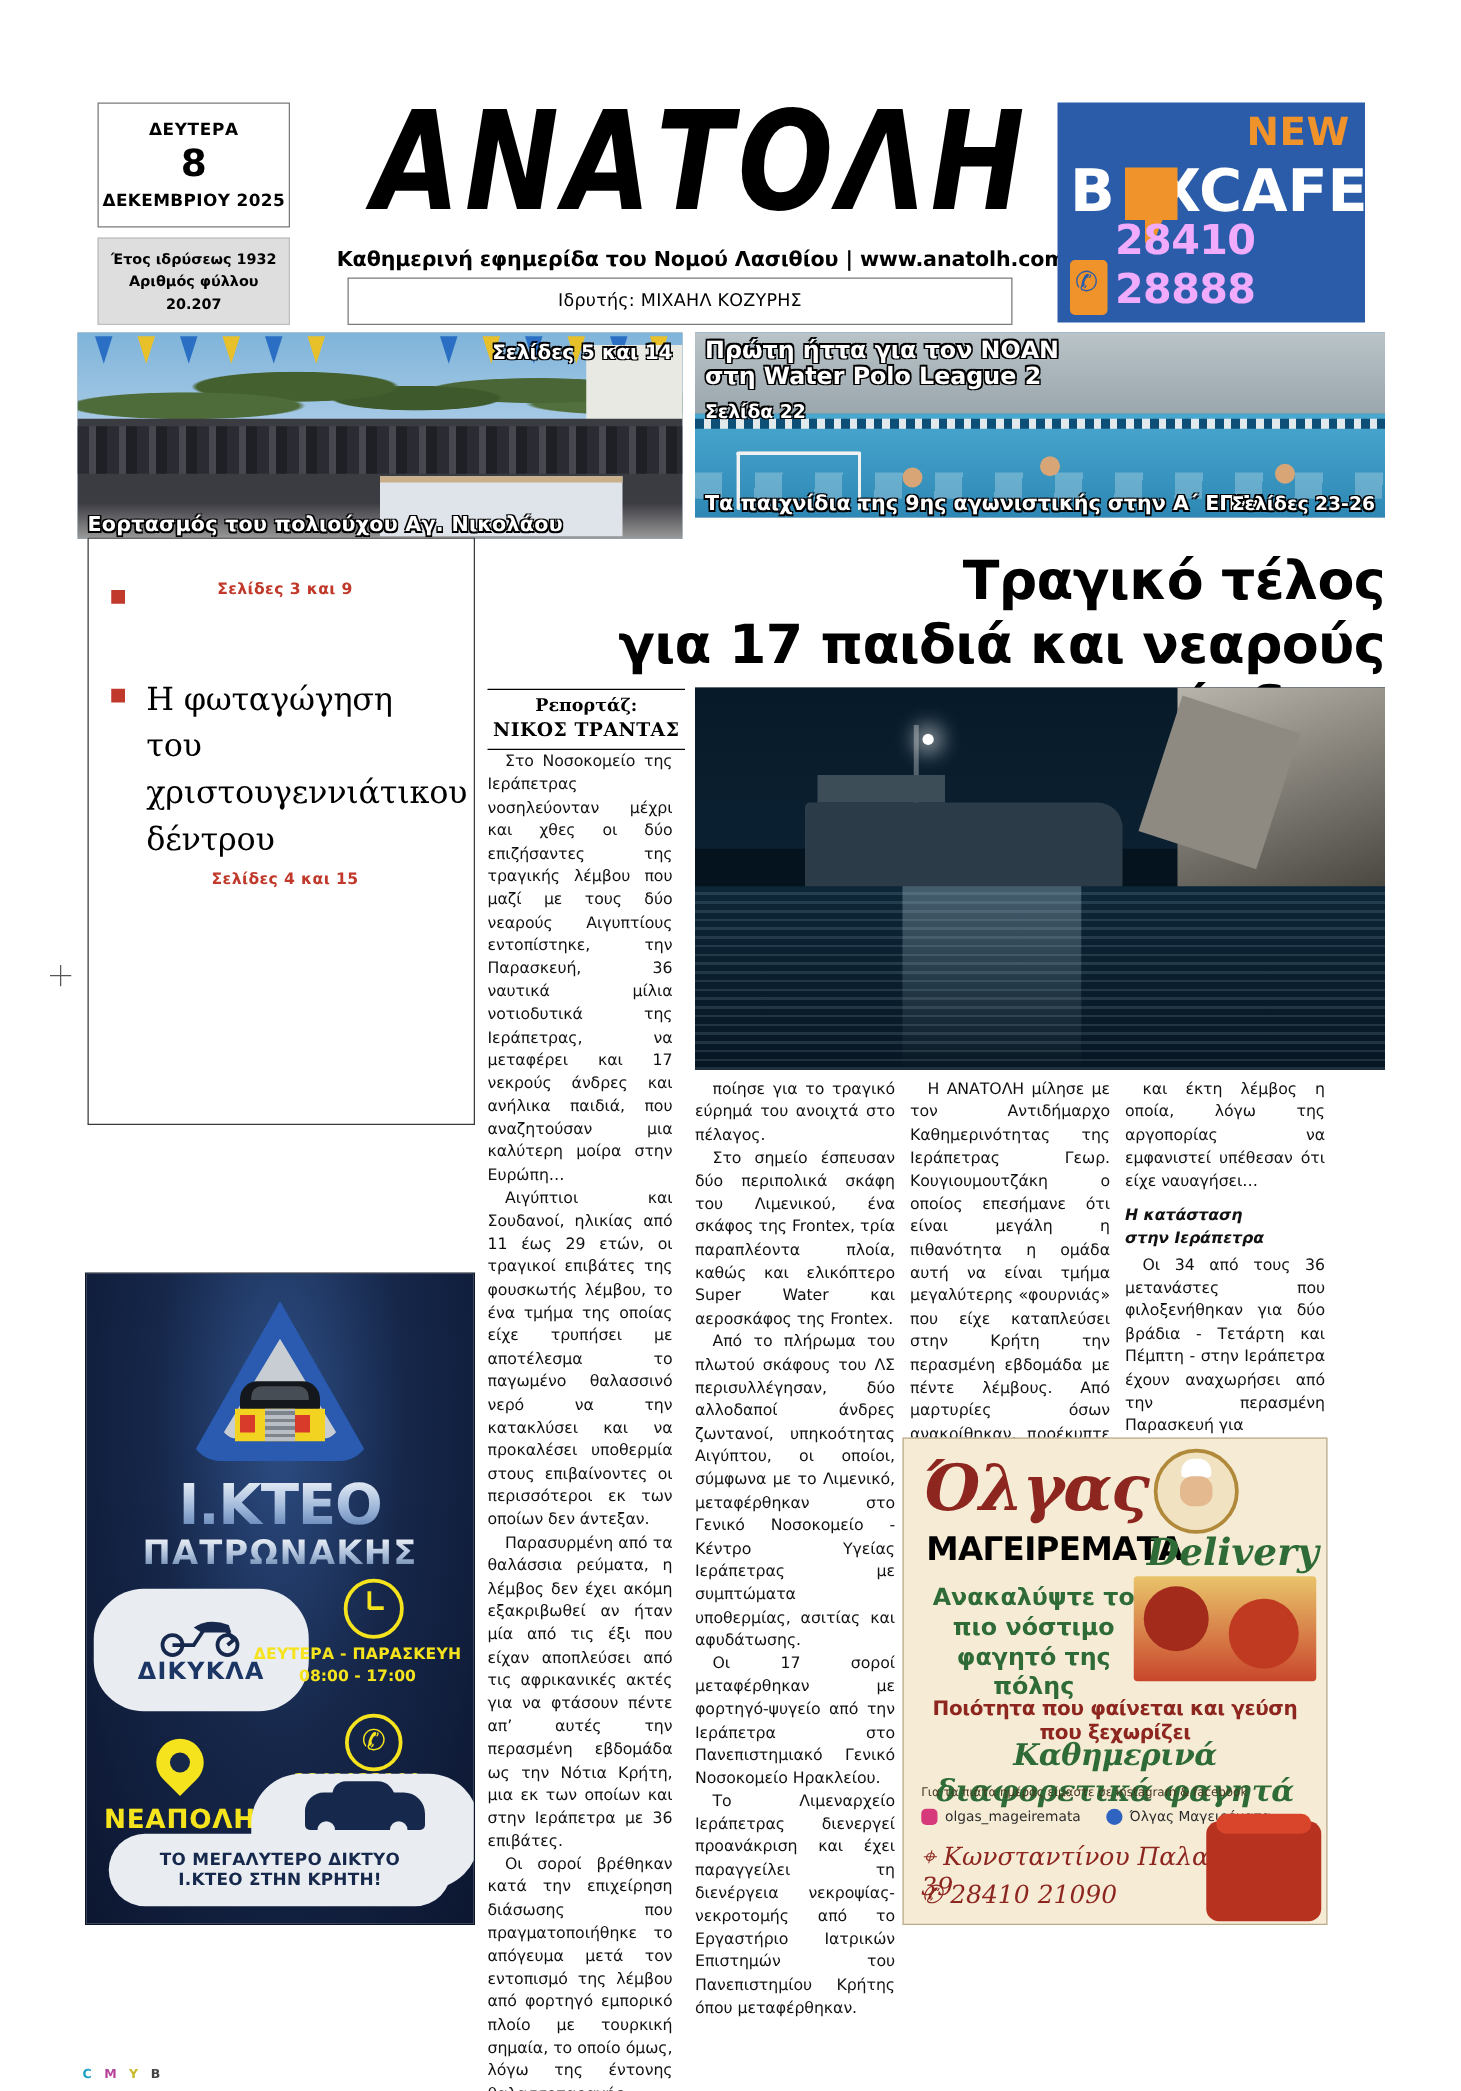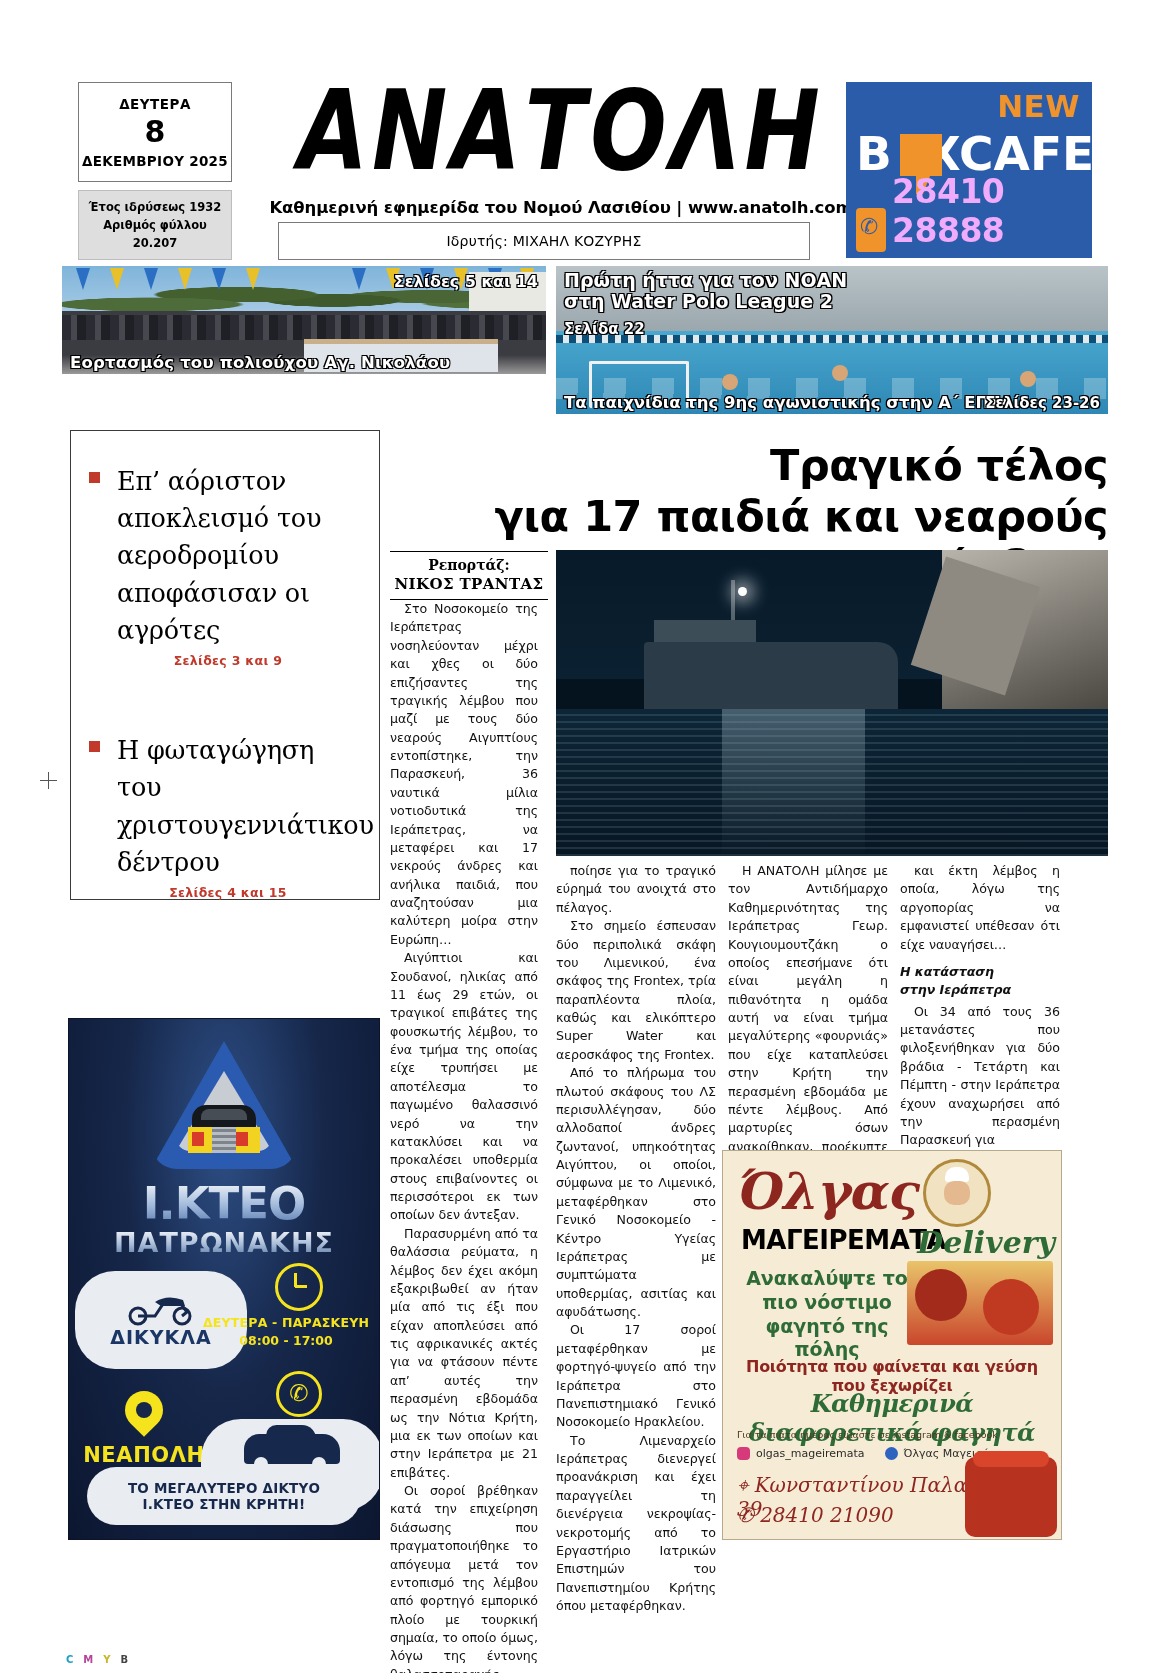--- a/index.html
+++ b/index.html
@@ -35,21 +35,21 @@
   .bc-new{position:absolute;right:12px;top:6px;font-size:31px;font-weight:bold;color:#f0932a;letter-spacing:.5px;}
   .bc-name{position:absolute;left:10px;top:44px;font-size:47px;font-weight:bold;color:#fff;letter-spacing:0px;}
   .bc-sq{position:absolute;left:54px;top:52px;width:42px;height:42px;background:#f0932a;}
   .bc-sq:after{content:"";position:absolute;left:16px;top:42px;border-left:7px solid #f0932a;border-right:7px solid transparent;
                border-top:18px solid #f0932a;border-bottom:0;width:0;height:0;}
   .bc-phone{position:absolute;left:46px;bottom:8px;font-size:33px;font-weight:bold;color:#f0abfc;letter-spacing:-.5px;}
   .bc-pico{position:absolute;left:10px;bottom:6px;width:30px;height:44px;background:#f0932a;border-radius:4px;}
   .bc-pico:after{content:"✆";position:absolute;left:4px;top:6px;font-size:22px;color:#2b5caa;}
 
   
-  .photoA{position:absolute;left:62px;top:266px;width:484px;height:108px;overflow:hidden;background:#6d8ea8;}
+  .photoA{position:absolute;left:62px;top:266px;width:484px;height:165px;overflow:hidden;background:#6d8ea8;}
   .photoB{position:absolute;left:556px;top:266px;width:552px;height:148px;overflow:hidden;background:#2f6f9e;}
 
   .skyA{position:absolute;left:0;top:0;width:100%;height:46%;
         background:linear-gradient(#7fb4da,#a9cbe6);}
   .treesA{position:absolute;left:0;top:8%;width:100%;height:46%;
         background:radial-gradient(ellipse at 18% 60%,#4e6b3a 0 16%,transparent 17%),
                    radial-gradient(ellipse at 36% 40%,#44602f 0 18%,transparent 19%),
                    radial-gradient(ellipse at 56% 52%,#3e5a2c 0 17%,transparent 18%),
                    radial-gradient(ellipse at 76% 44%,#4a6636 0 16%,transparent 17%),
                    radial-gradient(ellipse at 94% 58%,#51703d 0 14%,transparent 15%);}
@@ -295,21 +295,20 @@
       <div>στη Water Polo League 2</div>
     </div>
     <div class="capBsub">Σελίδα 22</div>
     <div class="capBbot">Τα παιχνίδια της 9ης αγωνιστικής στην Α΄ ΕΠΣΛ</div>
     <div class="pgB">Σελίδες 23-26</div>
   </div>
 
   <div class="teaserbox">
     <div class="teaser t1">
       <span class="bullet"></span>
-      <div class="txt">Επ’ αόριστον αποκλεισμό του αεροδρομίου αποφάσισαν οι αγρότες</div>
       <div class="pages">Σελίδες 3 και 9</div>
     </div>
     <div class="teaser t2">
       <span class="bullet"></span>
       <div class="txt">Η φωταγώγηση του χριστουγεννιάτικου δέντρου</div>
       <div class="pages">Σελίδες 4 και 15</div>
     </div>
   </div>
 
   <div class="headline">
@@ -328,21 +327,21 @@
     <div class="mp-ship"></div>
     <div class="mp-light"></div>
     <div class="mp-sea"></div>
     <div class="mp-glow"></div>
     <div class="mp-refl"></div>
   </div>
 
   <div class="col col1">
     <p>Στο Νοσοκομείο της Ιεράπετρας νοσηλεύονταν μέχρι και χθες οι δύο επιζήσαντες της τραγικής λέμβου που μαζί με τους δύο νεαρούς Αιγυπτίους εντοπίστηκε, την Παρασκευή, 36 ναυτικά μίλια νοτιοδυτικά της Ιεράπετρας, να μεταφέρει και 17 νεκρούς άνδρες και ανήλικα παιδιά, που αναζητούσαν μια καλύτερη μοίρα στην Ευρώπη…</p>
     <p>Αιγύπτιοι και Σουδανοί, ηλικίας από 11 έως 29 ετών, οι τραγικοί επιβάτες της φουσκωτής λέμβου, το ένα τμήμα της οποίας είχε τρυπήσει με αποτέλεσμα το παγωμένο θαλασσινό νερό να την κατακλύσει και να προκαλέσει υποθερμία στους επιβαίνοντες οι περισσότεροι εκ των οποίων δεν άντεξαν.</p>
-    <p>Παρασυρμένη από τα θαλάσσια ρεύματα, η λέμβος δεν έχει ακόμη εξακριβωθεί αν ήταν μία από τις έξι που είχαν αποπλεύσει από τις αφρικανικές ακτές για να φτάσουν πέντε απ’ αυτές την περασμένη εβδομάδα ως την Νότια Κρήτη, μια εκ των οποίων και στην Ιεράπετρα με 21 επιβάτες.</p>
+    <p>Παρασυρμένη από τα θαλάσσια ρεύματα, η λέμβος δεν έχει ακόμη εξακριβωθεί αν ήταν μία από τις έξι που είχαν αποπλεύσει από τις αφρικανικές ακτές για να φτάσουν πέντε απ’ αυτές την περασμένη εβδομάδα ως την Νότια Κρήτη, μια εκ των οποίων και στην Ιεράπετρα με 36 επιβάτες.</p>
     <p>Οι σοροί βρέθηκαν κατά την επιχείρηση διάσωσης που πραγματοποιήθηκε το απόγευμα μετά τον εντοπισμό της λέμβου από φορτηγό εμπορικό πλοίο με τουρκική σημαία, το οποίο όμως, λόγω της έντονης θαλασσοταραχής, αδυνατούσε να προσεγγίσει για διάσωση. Αυτό ειδο-</p>
   </div>
 
   <div class="col col2">
     <p>ποίησε για το τραγικό εύρημά του ανοιχτά στο πέλαγος.</p>
     <p>Στο σημείο έσπευσαν δύο περιπολικά σκάφη του Λιμενικού, ένα σκάφος της Frontex, τρία παραπλέοντα πλοία, καθώς και ελικόπτερο Super Water και αεροσκάφος της Frontex.</p>
     <p>Από το πλήρωμα του πλωτού σκάφους του ΛΣ περισυλλέγησαν, δύο αλλοδαποί άνδρες ζωντανοί, υπηκοότητας Αιγύπτου, οι οποίοι, σύμφωνα με το Λιμενικό, μεταφέρθηκαν στο Γενικό Νοσοκομείο - Κέντρο Υγείας Ιεράπετρας με συμπτώματα υποθερμίας, ασιτίας και αφυδάτωσης.</p>
     <p>Οι 17 σοροί μεταφέρθηκαν με φορτηγό-ψυγείο από την Ιεράπετρα στο Πανεπιστημιακό Γενικό Νοσοκομείο Ηρακλείου.</p>
     <p>Το Λιμεναρχείο Ιεράπετρας διενεργεί προανάκριση και έχει παραγγείλει τη διενέργεια νεκροψίας-νεκροτομής από το Εργαστήριο Ιατρικών Επιστημών του Πανεπιστημίου Κρήτης όπου μεταφέρθηκαν.</p>
   </div>

